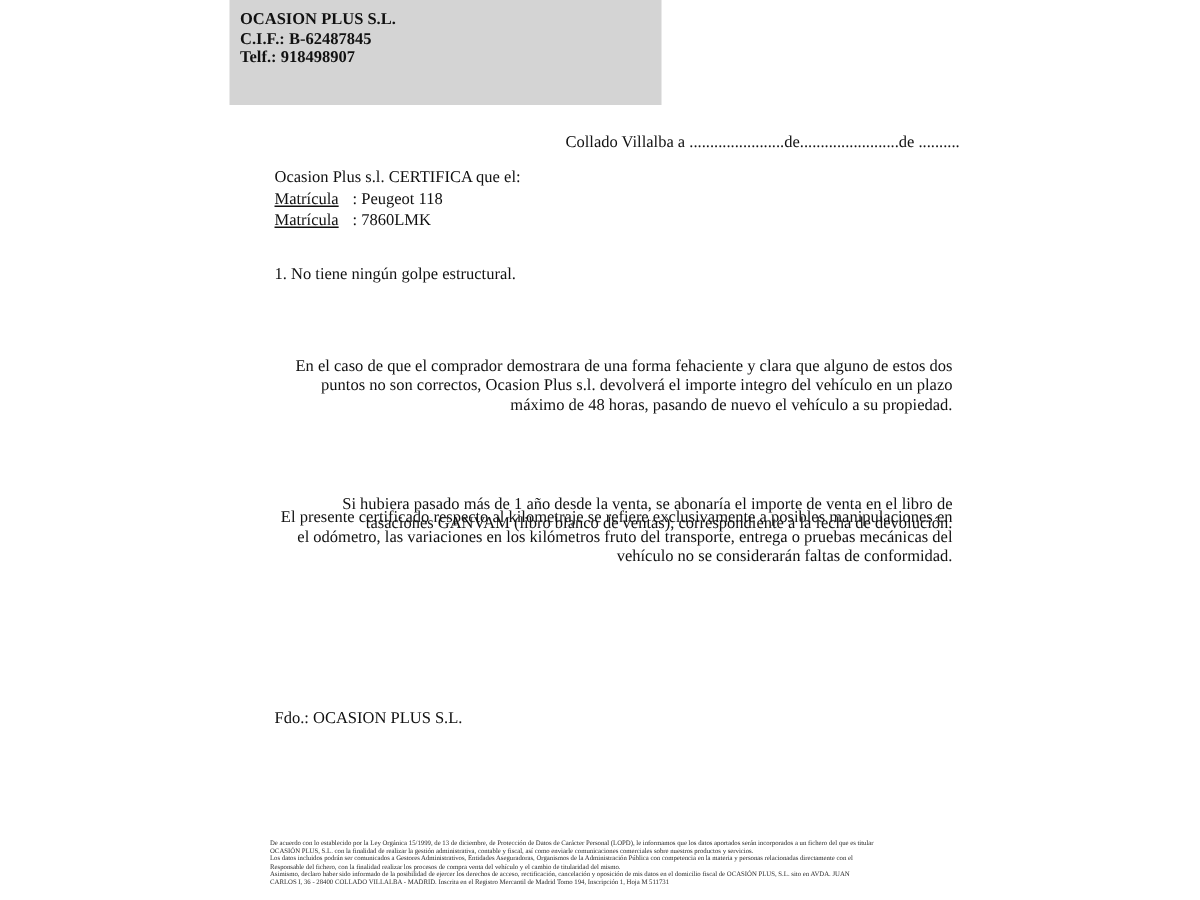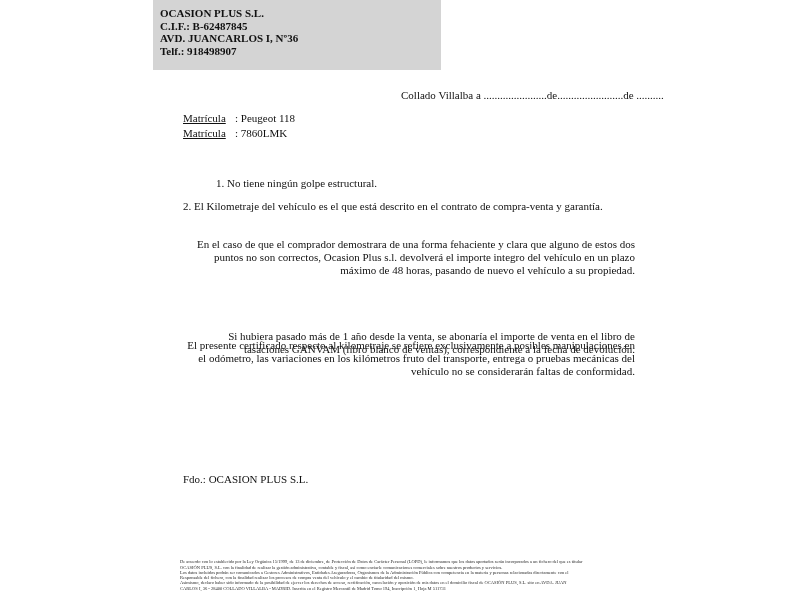--- a/index.html
+++ b/index.html
@@ -34,21 +34,20 @@
     font-weight: bold;
     line-height: 12.6px;
     white-space: nowrap;
   }
   .date-line {
     position: absolute;
     left: 377px;
     top: 89px;
     font-size: 11px;
     white-space: nowrap;
-    margin-left: 24px;
   }
   .certify-block {
     position: absolute;
     left: 183px;
     top: 111px;
     font-size: 11px;
     line-height: 14.5px;
   }
   .field-row { white-space: nowrap; }
   .field-label-box {
@@ -91,37 +90,36 @@
   .footer-line { white-space: nowrap; }
 </style>
 </head>
 <body>
 
 <div class="page">
 
   <div class="header-box">
     <div class="header-line">OCASION PLUS S.L.</div>
     <div class="header-line">C.I.F.: B-62487845</div>
-    <div class="header-line">AVD. JUANCARLOS I, Nº36</div>
     <div class="header-line">Telf.: 918498907</div>
   </div>
 
   <div class="date-line">Collado Villalba a .......................de........................de ..........</div>
 
   <div class="certify-block">
+    <div>Ocasion Plus s.l. CERTIFICA que el:</div>
     <div class="field-row">
       <span class="field-label-box"><span class="u">Matrícula</span></span><span>:</span>&nbsp;<span>Peugeot 118</span>
     </div>
     <div class="field-row">
       <span class="field-label-box"><span class="u">Matrícula</span></span><span>:</span>&nbsp;<span>7860LMK</span>
     </div>
   </div>
 
-  <div class="numbered-item" style="top:177px;margin-left:33px;">1. No tiene ningún golpe estructural.</div>
-  <div class="numbered-item" style="top:200px;">2. El Kilometraje del vehículo es el que está descrito en el contrato de compra-venta y garantía.</div>
+  <div class="numbered-item" style="top:177px;">1. No tiene ningún golpe estructural.</div>
 
   <div class="para" style="top:238px;">En el caso de que el comprador demostrara de una forma fehaciente y clara que alguno de estos dos puntos no son correctos, Ocasion Plus s.l. devolverá el importe integro del vehículo en un plazo máximo de 48 horas, pasando de nuevo el vehículo a su propiedad.</div>
   <div class="para" style="top:308px;margin-top:22px;">Si hubiera pasado más de 1 año desde la venta, se abonaría el importe de venta en el libro de tasaciones GANVAM (libro blanco de ventas), correspondiente a la fecha de devolución.</div>
   <div class="para" style="top:339px;">El presente certificado respecto al kilometraje se refiere exclusivamente a posibles manipulaciones en el odómetro, las variaciones en los kilómetros fruto del transporte, entrega o pruebas mecánicas del vehículo no se considerarán faltas de conformidad.</div>
 
   <div class="signature-line">Fdo.: OCASION PLUS S.L.</div>
 
   <div class="footer-fineprint">
     <div class="footer-line">De acuerdo con lo establecido por la Ley Orgánica 15/1999, de 13 de diciembre, de Protección de Datos de Carácter Personal (LOPD), le informamos que los datos aportados serán incorporados a un fichero del que es titular</div>
     <div class="footer-line">OCASIÓN PLUS, S.L. con la finalidad de realizar la gestión administrativa, contable y fiscal, así como enviarle comunicaciones comerciales sobre nuestros productos y servicios.</div>

